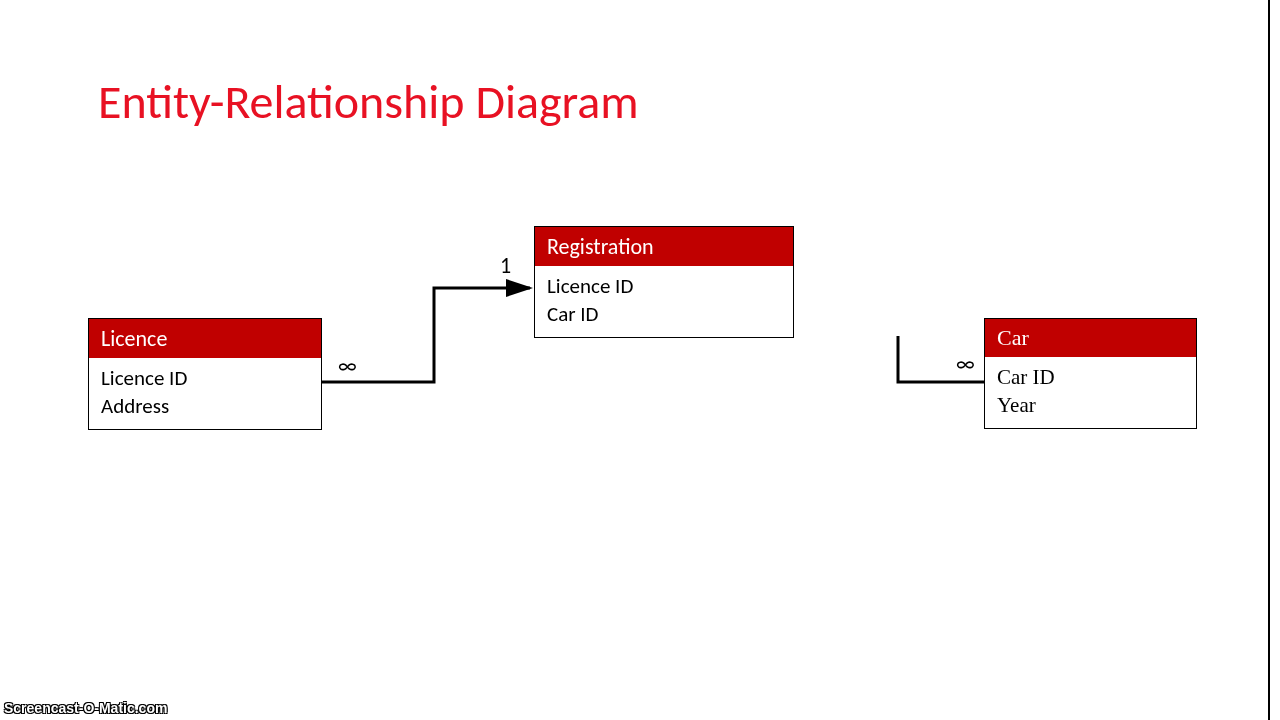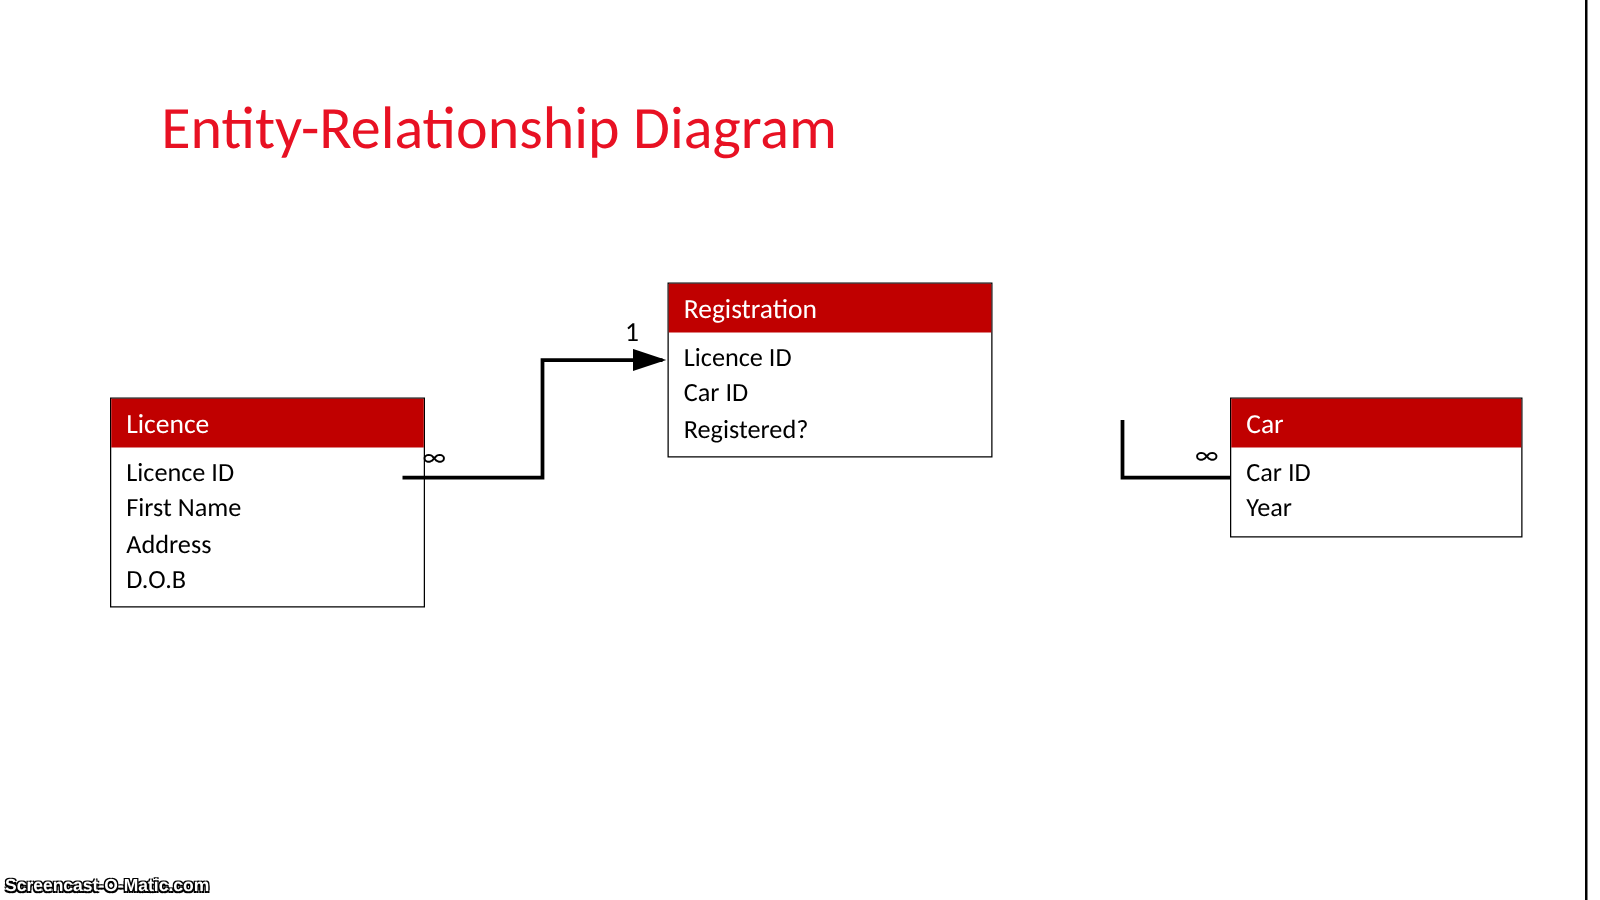--- a/index.html
+++ b/index.html
@@ -19,21 +19,20 @@
       height: 720px;
       background: #000;
     }
     .title {
       position: absolute;
       left: 98px;
       top: 72px;
       font-size: 48px;
       color: #e81123;
       font-weight: 400;
-      margin-left: 31px;
     }
     .entity {
       position: absolute;
       border: 1.5px solid #000;
       background: #fff;
     }
     .entity-header {
       background: #c00000;
       color: #fff;
       padding: 6px 12px;
@@ -71,40 +70,37 @@
       pointer-events: none;
     }
   </style>
 </head>
 <body>
 
 <div class="right-border"></div>
 
 <h1 class="title">Entity-Relationship Diagram</h1>
 
-<div class="entity" style="left:88px; top:318px; width:252px;">
+<div class="entity" style="left:88px; top:318px; width:234px;">
   <div class="entity-header">Licence</div>
   <div class="entity-body">
     <div class="entity-field">Licence ID</div>
-    <div class="entity-field">First Name</div>
     <div class="entity-field">Address</div>
-    <div class="entity-field">D.O.B</div>
   </div>
 </div>
 
 <div class="entity" style="left:534px; top:226px; width:260px;">
   <div class="entity-header">Registration</div>
   <div class="entity-body">
     <div class="entity-field">Licence ID</div>
     <div class="entity-field">Car ID</div>
-    <div class="entity-field">Registered?</div>
   </div>
 </div>
 
-<div class="entity" style="left:984px; top:318px; width:234px;">
+<div class="entity" style="left:984px; top:318px; width:213px;font-family:Liberation Serif, serif;">
   <div class="entity-header">Car</div>
   <div class="entity-body">
     <div class="entity-field">Car ID</div>
     <div class="entity-field">Year</div>
   </div>
 </div>
 
 <div class="conn-label" style="left:338px; top:352px;">∞</div>
 <div class="conn-label" style="left:500px; top:252px;">1</div>
 <div class="conn-label" style="left:956px; top:350px;">∞</div>

